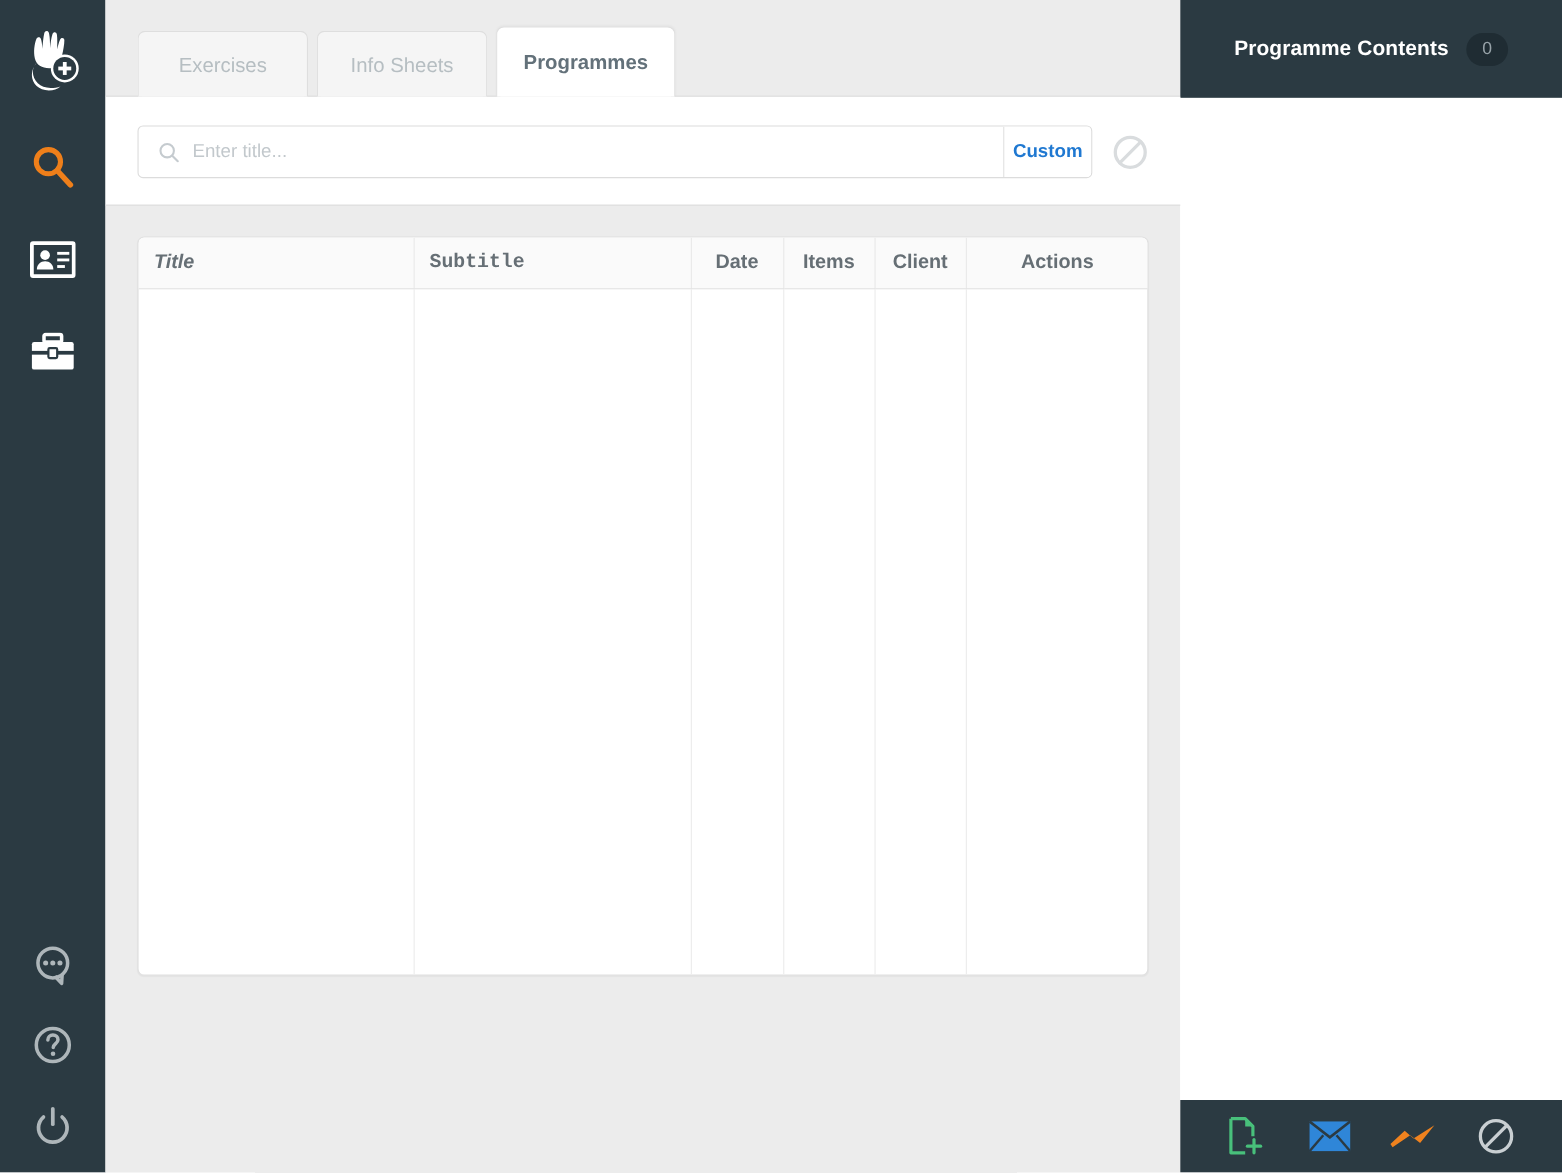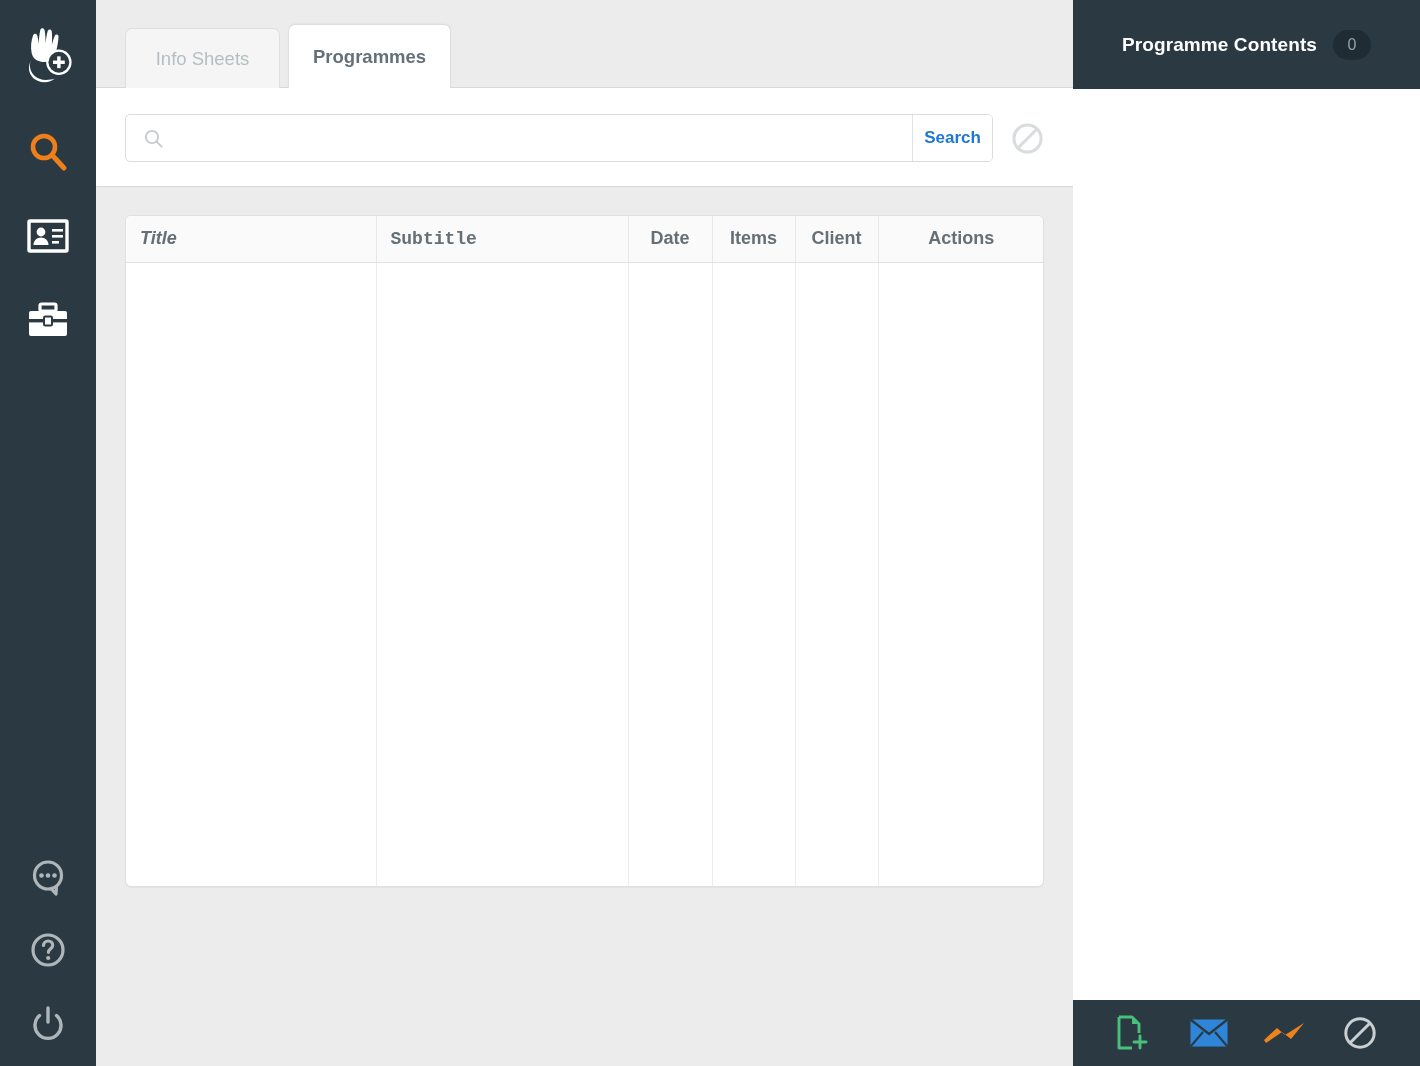--- a/index.html
+++ b/index.html
@@ -390,40 +390,44 @@
           <line x1="20" y1="6" x2="20" y2="20" stroke="#aeb6ba" stroke-width="3.4" stroke-linecap="round"></line>
         </svg>
       </div>
     </div>
   </div>
 
   <div class="center">
 
     <div class="tabstrip">
       <div class="tab">
+        <span>Exercises</span>
+      </div>
+      <div class="tab">
         <span>Info Sheets</span>
       </div>
       <div class="tab active">
         <span>Programmes</span>
       </div>
     </div>
 
     <div class="search-panel">
 
 
       <div class="search-row">
         <div class="search-box">
           <div class="search-input-wrap">
             <svg width="19" height="19" viewBox="0 0 19 19">
               <circle cx="8" cy="8" r="6.1" fill="none" stroke="#c5cbcf" stroke-width="1.9"></circle>
               <line x1="12.6" y1="12.6" x2="17.6" y2="17.6" stroke="#c5cbcf" stroke-width="1.9" stroke-linecap="round"></line>
             </svg>
+            <input type="text" value="" placeholder="Enter title..." style="">
           </div>
           <div class="search-btn">
-            <span>Search</span>
+            <span>Custom</span>
           </div>
         </div>
         <div class="clear-btn">
           <svg width="33" height="33" viewBox="0 0 33 33">
             <circle cx="16.5" cy="16.5" r="13.6" fill="none" stroke="#d9dcde" stroke-width="3"></circle>
             <line x1="7" y1="26" x2="26" y2="7" stroke="#d9dcde" stroke-width="3" stroke-linecap="round"></line>
           </svg>
         </div>
       </div>
 

